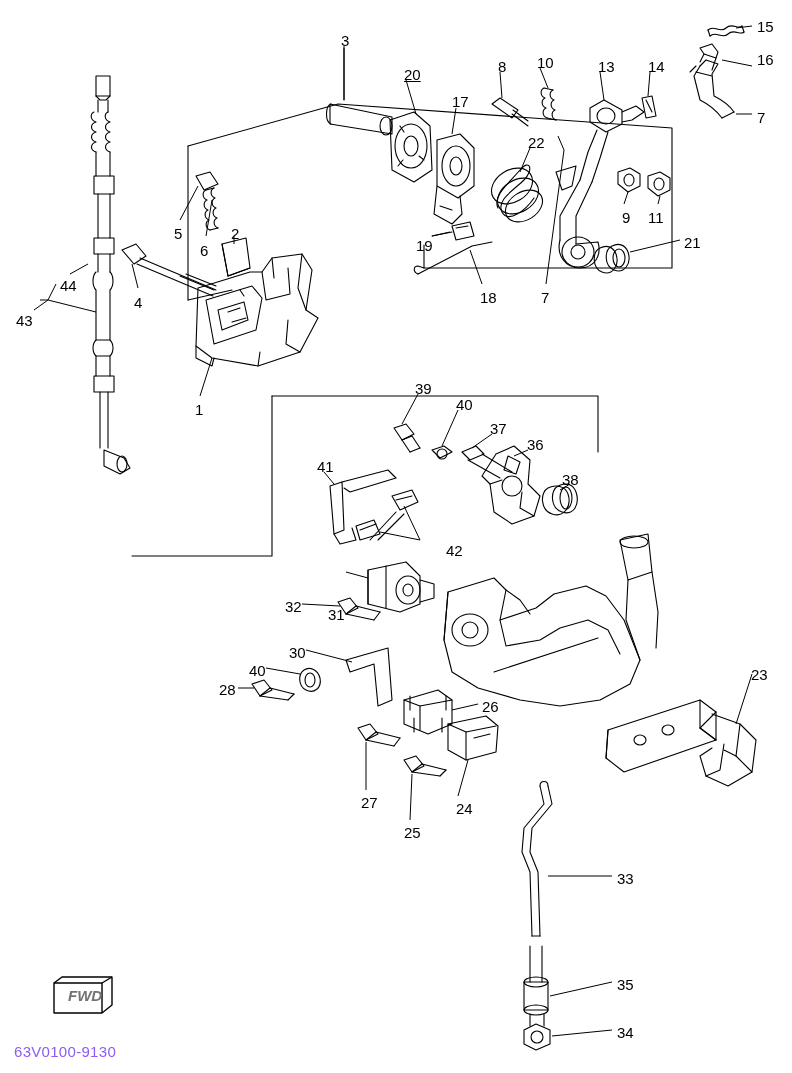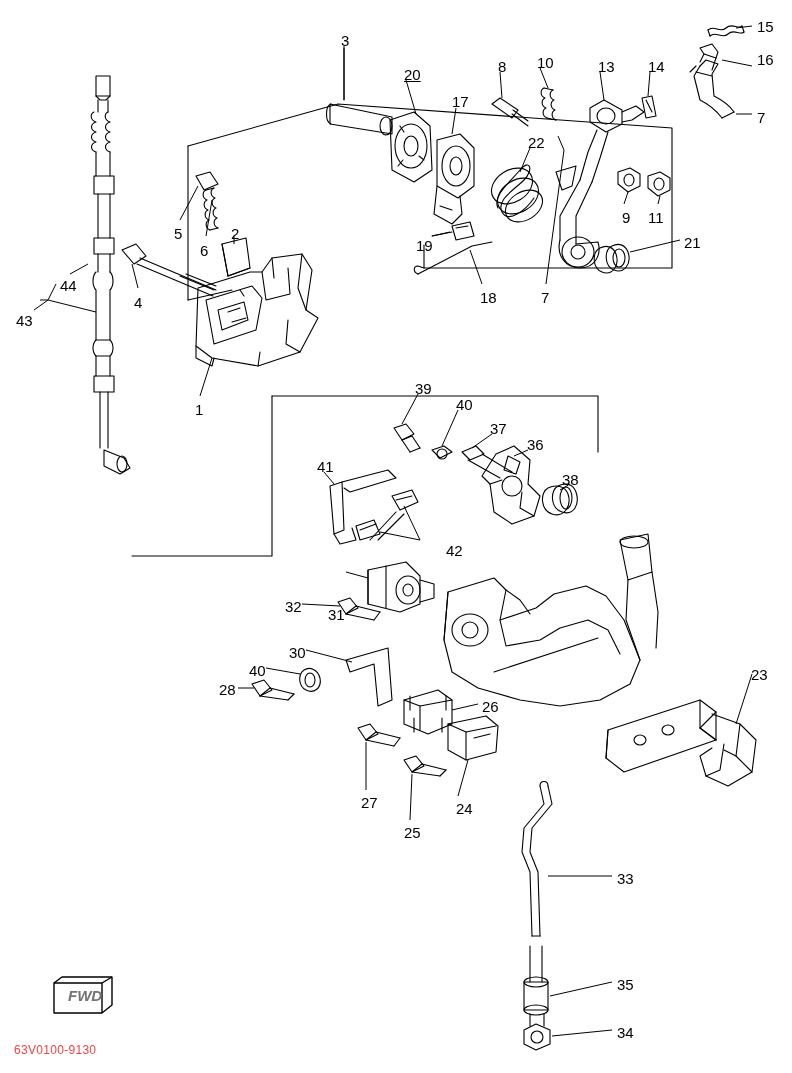--- a/index.html
+++ b/index.html
@@ -32,23 +32,23 @@
     font-size: 15px;
     color: #000000;
     white-space: nowrap;
     line-height: 1;
   }
   #part-code {
     position: absolute;
     left: 14px;
     top: 1043px;
     font-family: "Liberation Sans", sans-serif;
-    font-size: 12px;
+    font-size: 15px;
     letter-spacing: 0.3px;
-    color: #ef4444;
+    color: #8b5cf6;
   }
   #fwd-label {
     position: absolute;
     left: 50px;
     top: 975px;
     width: 70px;
     height: 45px;
   }
   #fwd-label .fwd-text {
     position: absolute;

